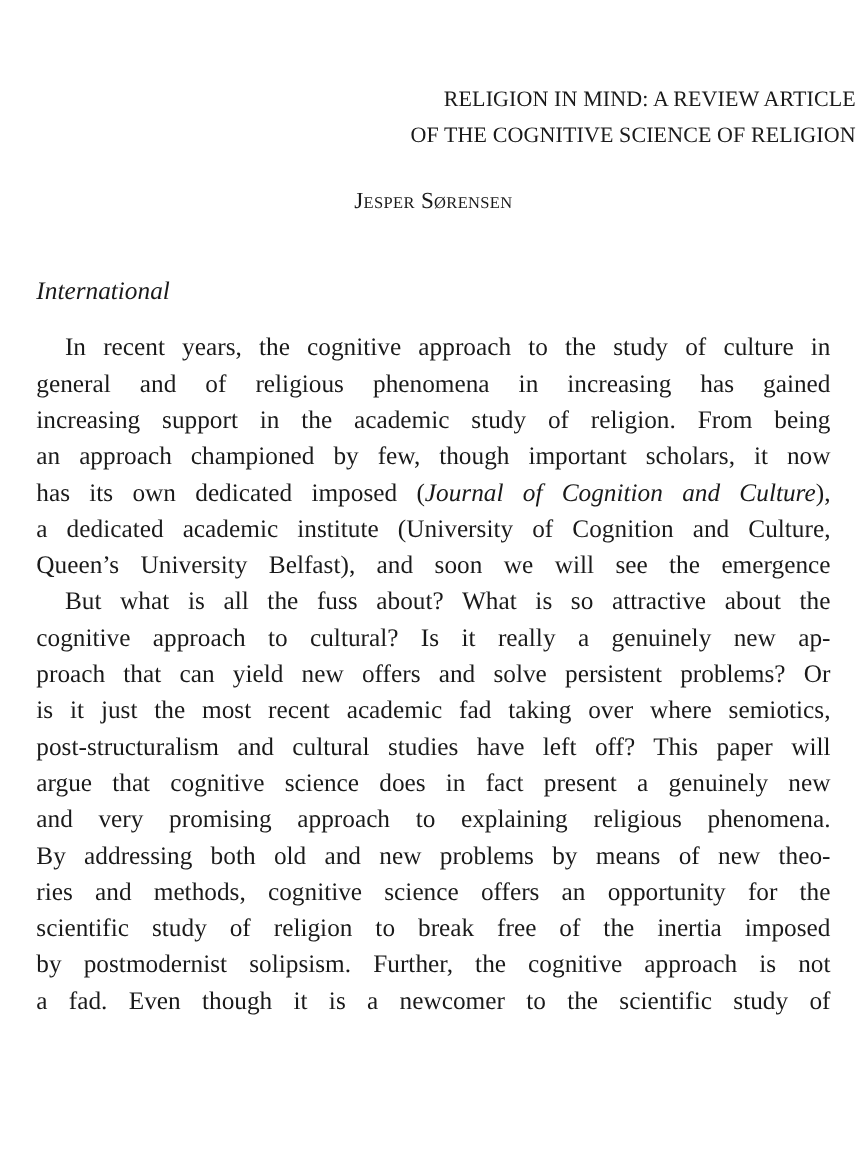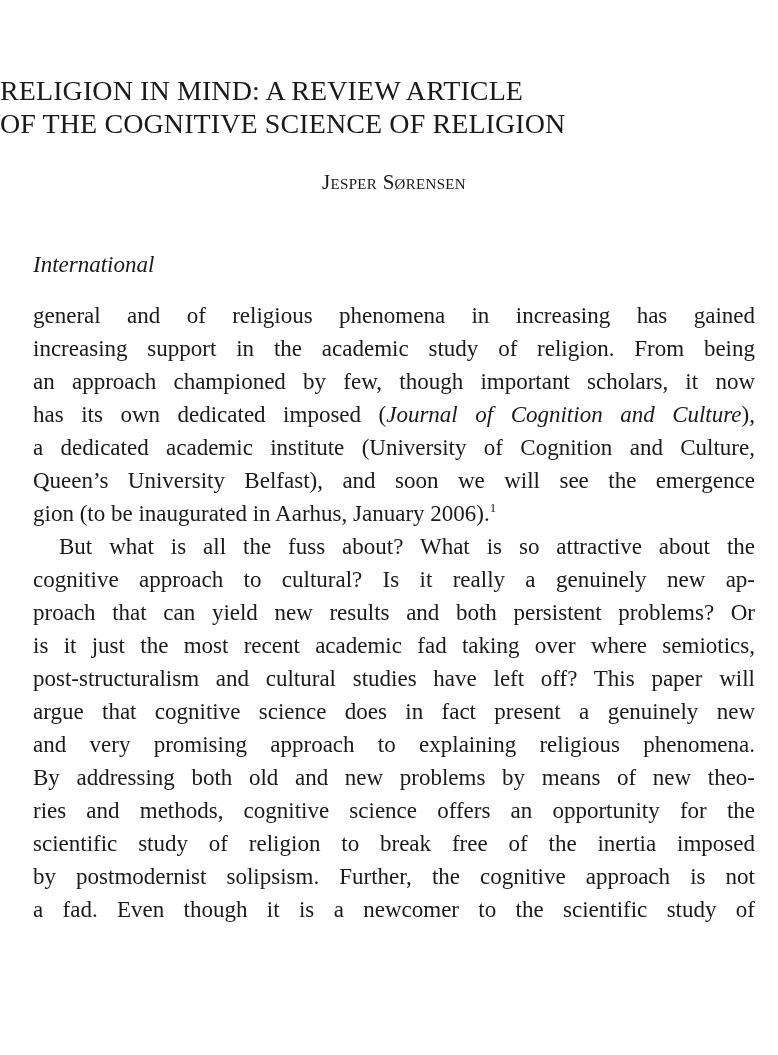--- a/index.html
+++ b/index.html
@@ -12,22 +12,22 @@
       height: 1055px;
       position: relative;
       overflow: hidden;
       font-family: "Liberation Serif", "DejaVu Serif", serif;
       color: #1a1a1a;
     }
     .title {
       position: absolute;
       left: 0;
       width: 778px;
-      text-align: left;
-      font-size: 28px;
+      text-align: right;
+      font-size: 20px;
       line-height: 33px;
       top: 74px;
       letter-spacing: 0.1px;
     }
     .title .tline { display: block; }
     .author {
       position: absolute;
       left: 0;
       width: 788px;
       text-align: center;
@@ -88,52 +88,52 @@
   <span class="tline">OF THE COGNITIVE SCIENCE OF RELIGION</span>
 </div>
 
 <div class="author">Jesper Sørensen</div>
 
 <div class="section-heading">International</div>
 
 <div class="body-text">
 
   <div>
+    <span class="line indent">
+        <span class="line-inner">In recent years, the cognitive approach to the study of culture in</span>
+      </span>
     <span class="line">
         <span class="line-inner">general and of religious phenomena in increasing has gained</span>
       </span>
     <span class="line">
         <span class="line-inner">increasing support in the academic study of religion. From being</span>
       </span>
     <span class="line">
         <span class="line-inner">an approach championed by few, though important scholars, it now</span>
       </span>
     <span class="line">
         <span class="line-inner"><span>has its own dedicated imposed (</span><em>Journal of Cognition and Culture</em><span>),</span></span>
       </span>
     <span class="line">
         <span class="line-inner">a dedicated academic institute (University of Cognition and Culture,</span>
       </span>
     <span class="line">
         <span class="line-inner">Queen’s University Belfast), and soon we will see the emergence</span>
       </span>
-    <span class="line last">
-        <span class="line-inner"><span>gion (to be inaugurated in Aarhus, January 2006).</span><sup>1</sup></span>
-      </span>
   </div>
 
   <div>
     <span class="line indent">
         <span class="line-inner">But what is all the fuss about? What is so attractive about the</span>
       </span>
     <span class="line">
         <span class="line-inner">cognitive approach to cultural? Is it really a genuinely new ap-</span>
       </span>
     <span class="line">
-        <span class="line-inner">proach that can yield new results and both persistent problems? Or</span>
+        <span class="line-inner">proach that can yield new offers and solve persistent problems? Or</span>
       </span>
     <span class="line">
         <span class="line-inner">is it just the most recent academic fad taking over where semiotics,</span>
       </span>
     <span class="line">
         <span class="line-inner">post-structuralism and cultural studies have left off? This paper will</span>
       </span>
     <span class="line">
         <span class="line-inner">argue that cognitive science does in fact present a genuinely new</span>
       </span>

